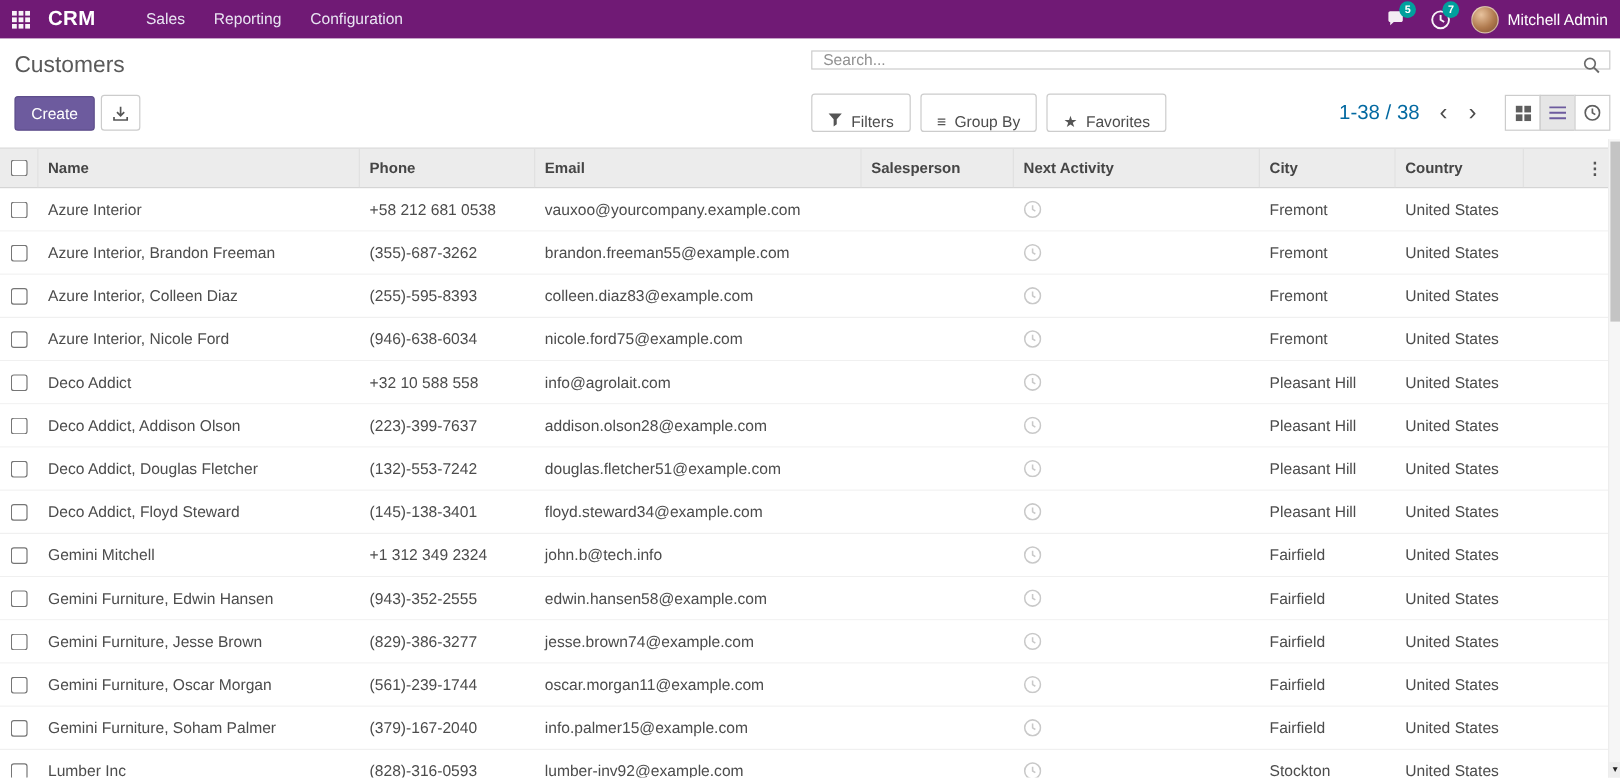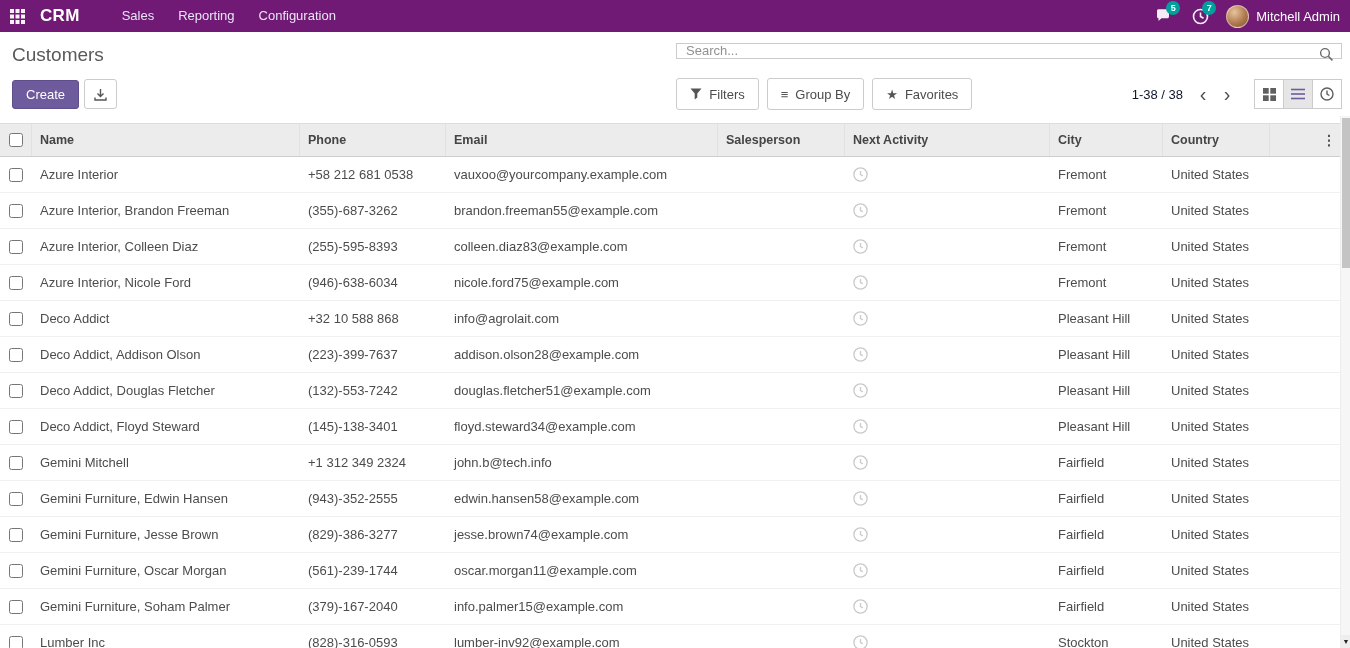--- a/index.html
+++ b/index.html
@@ -61,25 +61,25 @@
     font-family: "Liberation Sans", sans-serif;
   }
   .export-btn {
     background: #fff; border: 1px solid #ccc; border-radius: 3px; width: 33px; height: 30px;
     margin-left: 5px; cursor: pointer; display: flex; align-items: center; justify-content: center;
   }
   .mid-group { position: absolute; left: 50.1%; display: flex; gap: 8px; }
   .tool-btn {
     background: #fff; border: 1px solid #ccc; border-radius: 3px; height: 30px;
     padding: 15px 13px; font-size: 13px; color: #4c4c4c; cursor: pointer;
-    display: flex; align-items: center; gap: 7px; font-family: "Liberation Sans", sans-serif;
+    display: flex; align-items: flex-start; gap: 7px; font-family: "Liberation Sans", sans-serif;
   }
   .tool-btn .glyph { font-size: 13px; color: #555; }
   .right-group { margin-left: auto; display: flex; align-items: center; }
-  .pager-text { font-size: 13px; color: #0f172a; margin-right: 8px; }
+  .pager-text { font-size: 17px; color: #0369a1; margin-right: 8px; }
   .pager-btn {
     border: none; background: transparent; font-size: 20px; line-height: 20px;
     color: #4c4c4c; width: 24px; cursor: pointer; padding: 0;
   }
   .switcher { display: flex; margin-left: 16px; }
   .switch-btn {
     width: 30px; height: 30px; border: 1px solid #ccc; background: #fff;
     display: flex; align-items: center; justify-content: center; margin-left: -1px; cursor: pointer;
   }
   .switch-btn.active { background: #e6e6e6; }
@@ -336,21 +336,21 @@
     <div class="cell col-city">Fremont</div>
     <div class="cell col-country">United States</div>
     <div class="cell col-rest"></div>
   </div>
 
   <div class="trow">
     <div class="cell col-check">
       <input type="checkbox" style="">
     </div>
     <div class="cell col-name">Deco Addict</div>
-    <div class="cell col-phone">+32 10 588 868</div>
+    <div class="cell col-phone">+32 10 588 558</div>
     <div class="cell col-email">info@agrolait.com</div>
     <div class="cell col-sales"></div>
     <div class="cell col-activity">
       <span style="display:flex;align-items:center;">
         <svg width="15" height="15" viewBox="0 0 15 15">
           <circle cx="7.5" cy="7.5" r="6.6" fill="none" stroke="#c9c9c9" stroke-width="1.3"></circle>
           <path d="M7.5 4v3.5l2.3 1.4" fill="none" stroke="#c9c9c9" stroke-width="1.3"></path>
         </svg>
       </span>
     </div>

